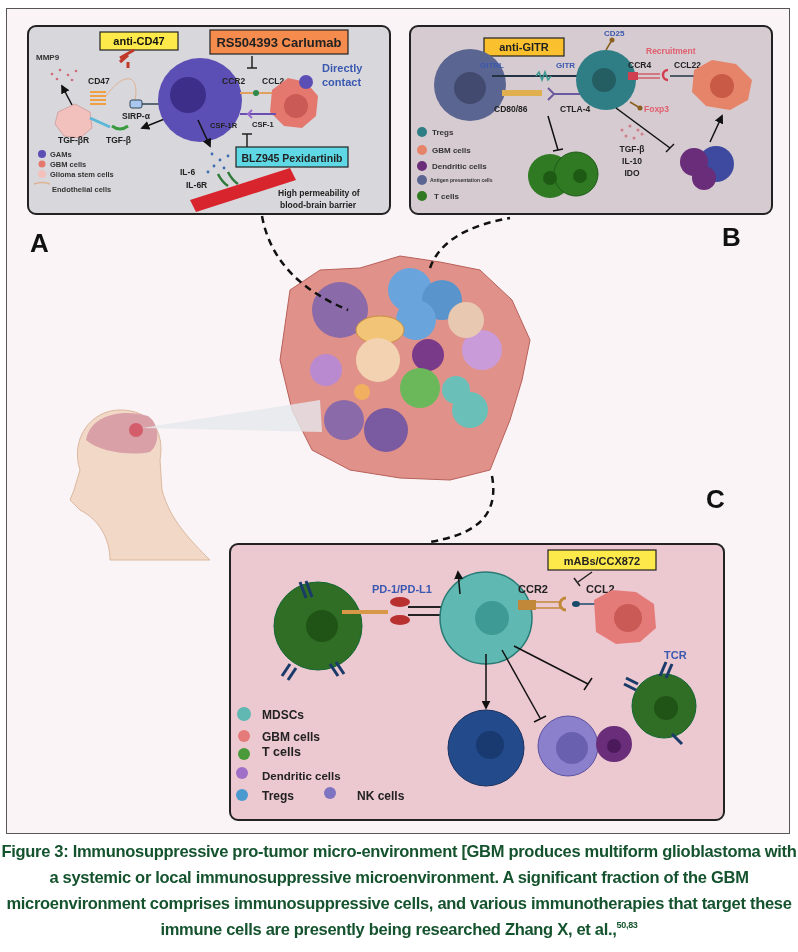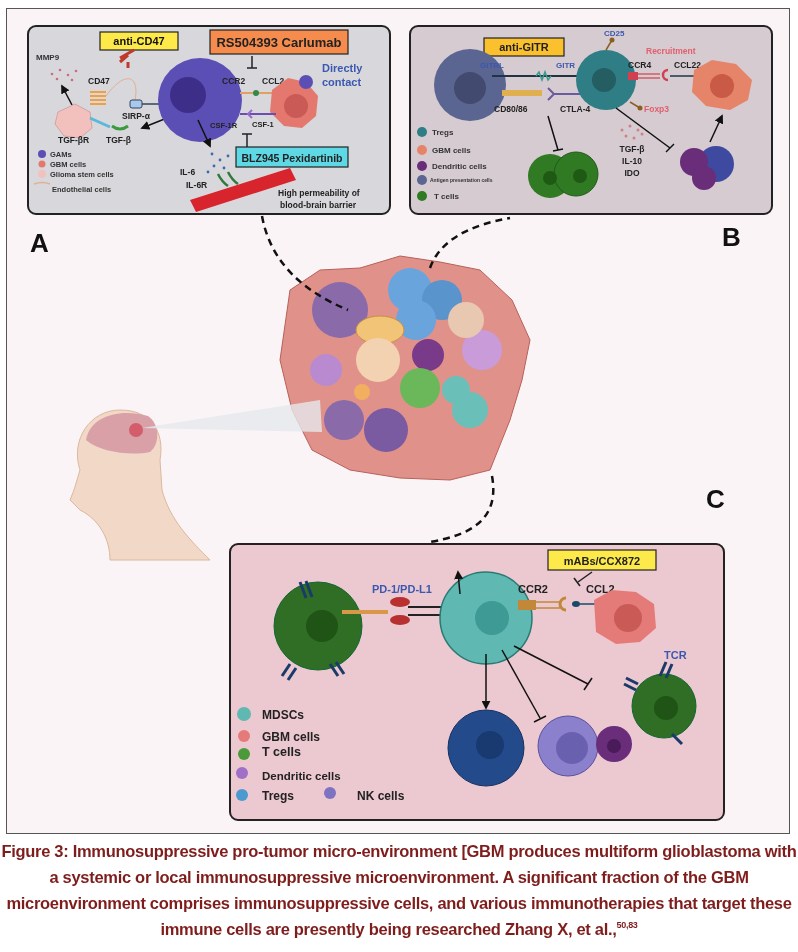--- a/index.html
+++ b/index.html
@@ -1,19 +1,19 @@
 <!DOCTYPE html>
 <html><head>
 <meta charset="utf-8">
 <style>
   html, body { margin: 0; padding: 0; background: #ffffff; }
   body { width: 798px; height: 952px; position: relative; overflow: hidden; font-family: "Liberation Sans", sans-serif; }
   .frame { position: absolute; left: 6px; top: 8px; width: 784px; height: 826px; border: 1px solid #555; background: #faf4f6; box-sizing: border-box; }
   .figure-svg { position: absolute; left: 0; top: 0; }
-  .caption { position: absolute; left: 0; top: 838px; width: 798px; text-align: center; font-family: "Liberation Sans", sans-serif; font-weight: bold; font-size: 16.5px; line-height: 26px; color: #7f1d1d; letter-spacing: -0.3px; }
+  .caption { position: absolute; left: 0; top: 838px; width: 798px; text-align: center; font-family: "Liberation Sans", sans-serif; font-weight: bold; font-size: 16.5px; line-height: 26px; color: #14532d; letter-spacing: -0.3px; }
   .caption sup { font-size: 9px; vertical-align: 7px; line-height: 0; }
   svg text { font-family: "Liberation Sans", sans-serif; font-weight: bold; }
 </style>
 </head>
 <body>
 
 <div class="frame"></div>
 
 <svg class="figure-svg" width="798" height="836" viewBox="0 0 798 836">
   <defs>

